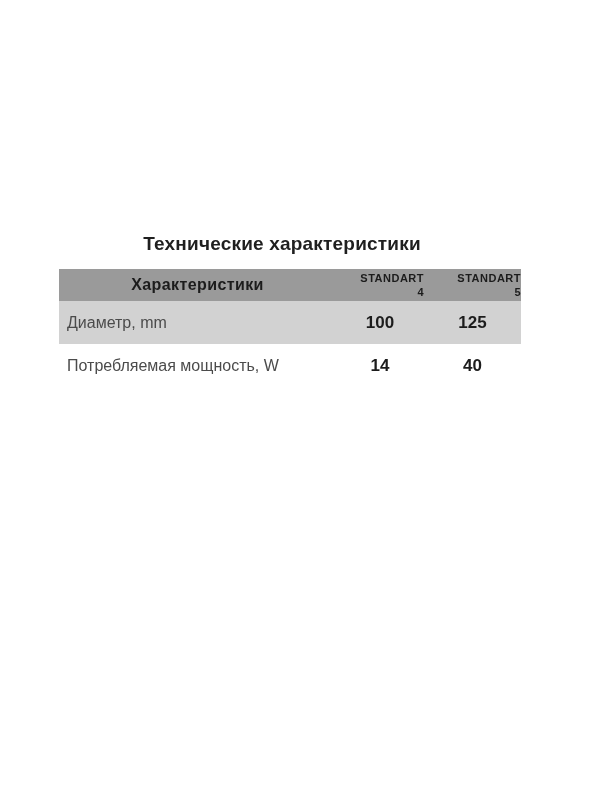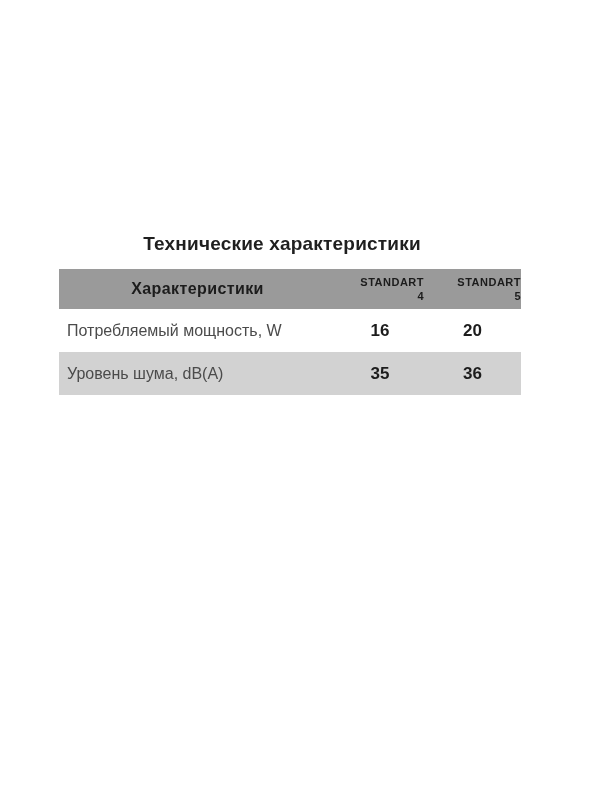--- a/index.html
+++ b/index.html
@@ -37,21 +37,21 @@
     top: 269px;
     width: 462px;
     border-collapse: collapse;
     table-layout: fixed;
   }
   col.c-label { width: 277px; }
   col.c-s4    { width: 88px; }
   col.c-s5    { width: 97px; }
   tr.header-row {
     background: var(--header-bg, #9a9a9a);
-    height: 40px;
+    height: 32px;
   }
   th { padding: 0; vertical-align: middle; }
   th.h-char {
     font-size: 16px;
     font-weight: 700;
     letter-spacing: 0.4px;
     color: var(--header-text, #1c1c1c);
     text-align: center;
   }
   th.h-model {
@@ -99,26 +99,26 @@
           <span>STANDART</span><br>
           <span>4</span>
         </th>
         <th class="h-model">
           <span>STANDART</span><br>
           <span>5</span>
         </th>
       </tr>
     </thead>
     <tbody>
+      <tr class="data-row alt">
+        <td class="label">Диаметр, mm</td>
+        <td class="value">100</td>
+        <td class="value">125</td>
+      </tr>
       <tr class="data-row">
-        <td class="label">Потребляемый мощность, W</td>
-        <td class="value">16</td>
-        <td class="value">20</td>
-      </tr>
-      <tr class="data-row alt">
-        <td class="label">Уровень шума, dB(A)</td>
-        <td class="value">35</td>
-        <td class="value">36</td>
+        <td class="label">Потребляемая мощность, W</td>
+        <td class="value">14</td>
+        <td class="value">40</td>
       </tr>
     </tbody>
   </table>
 
 </div>
 
 </body></html>

